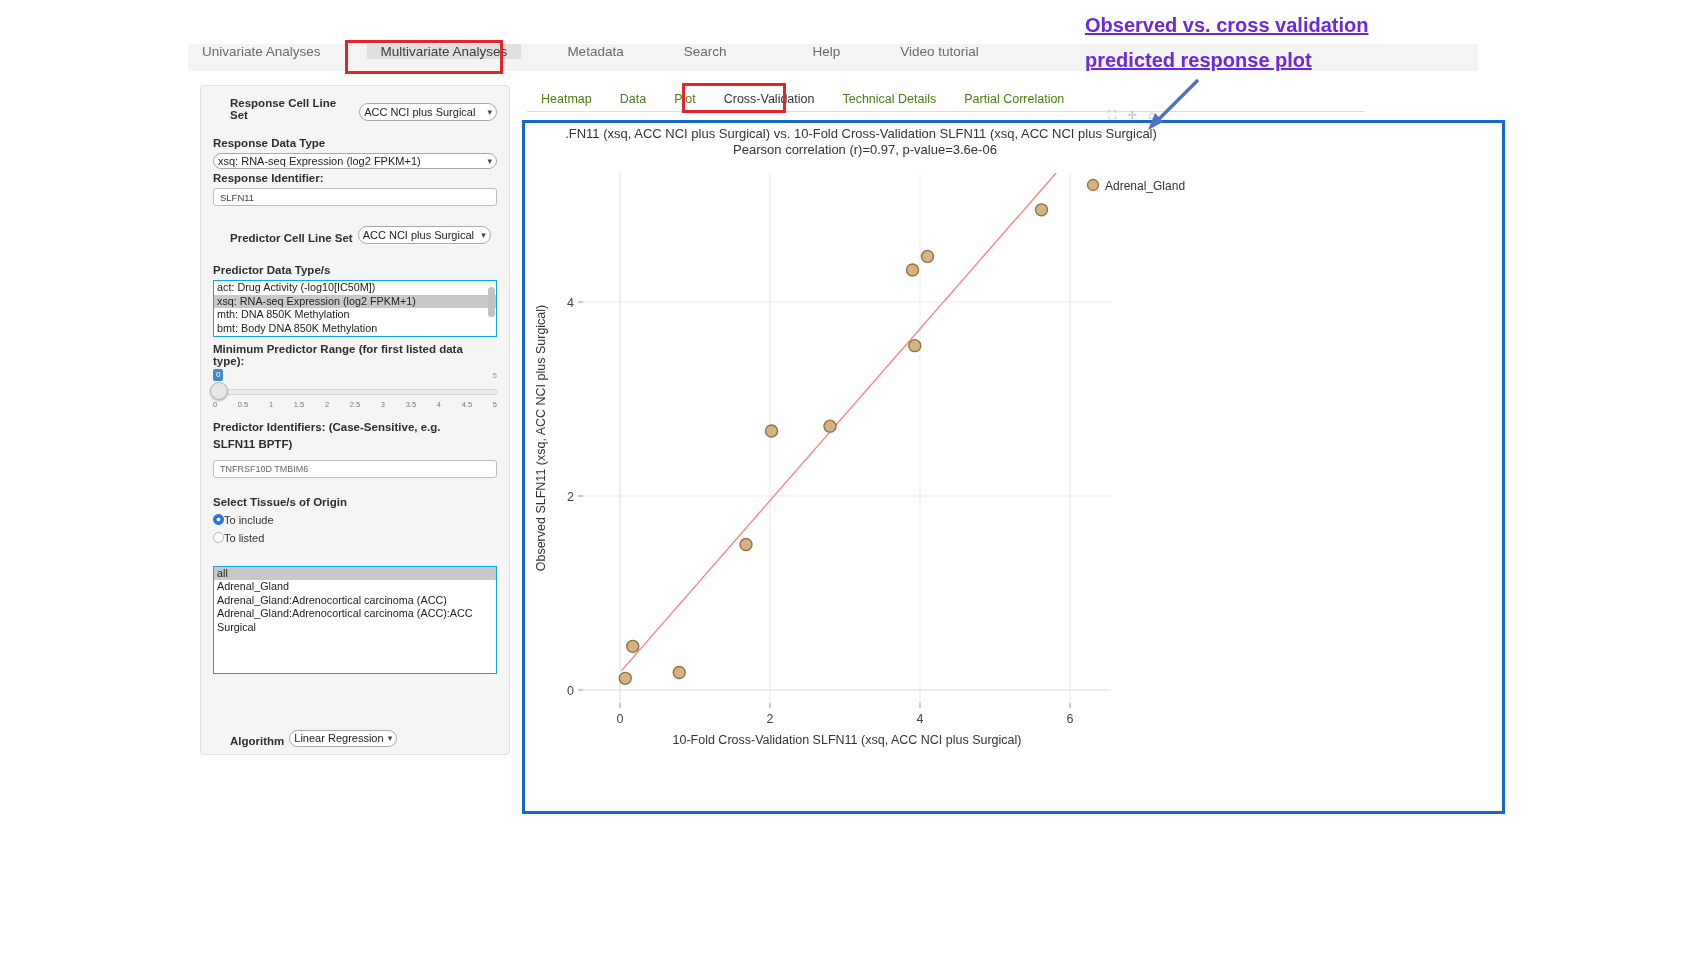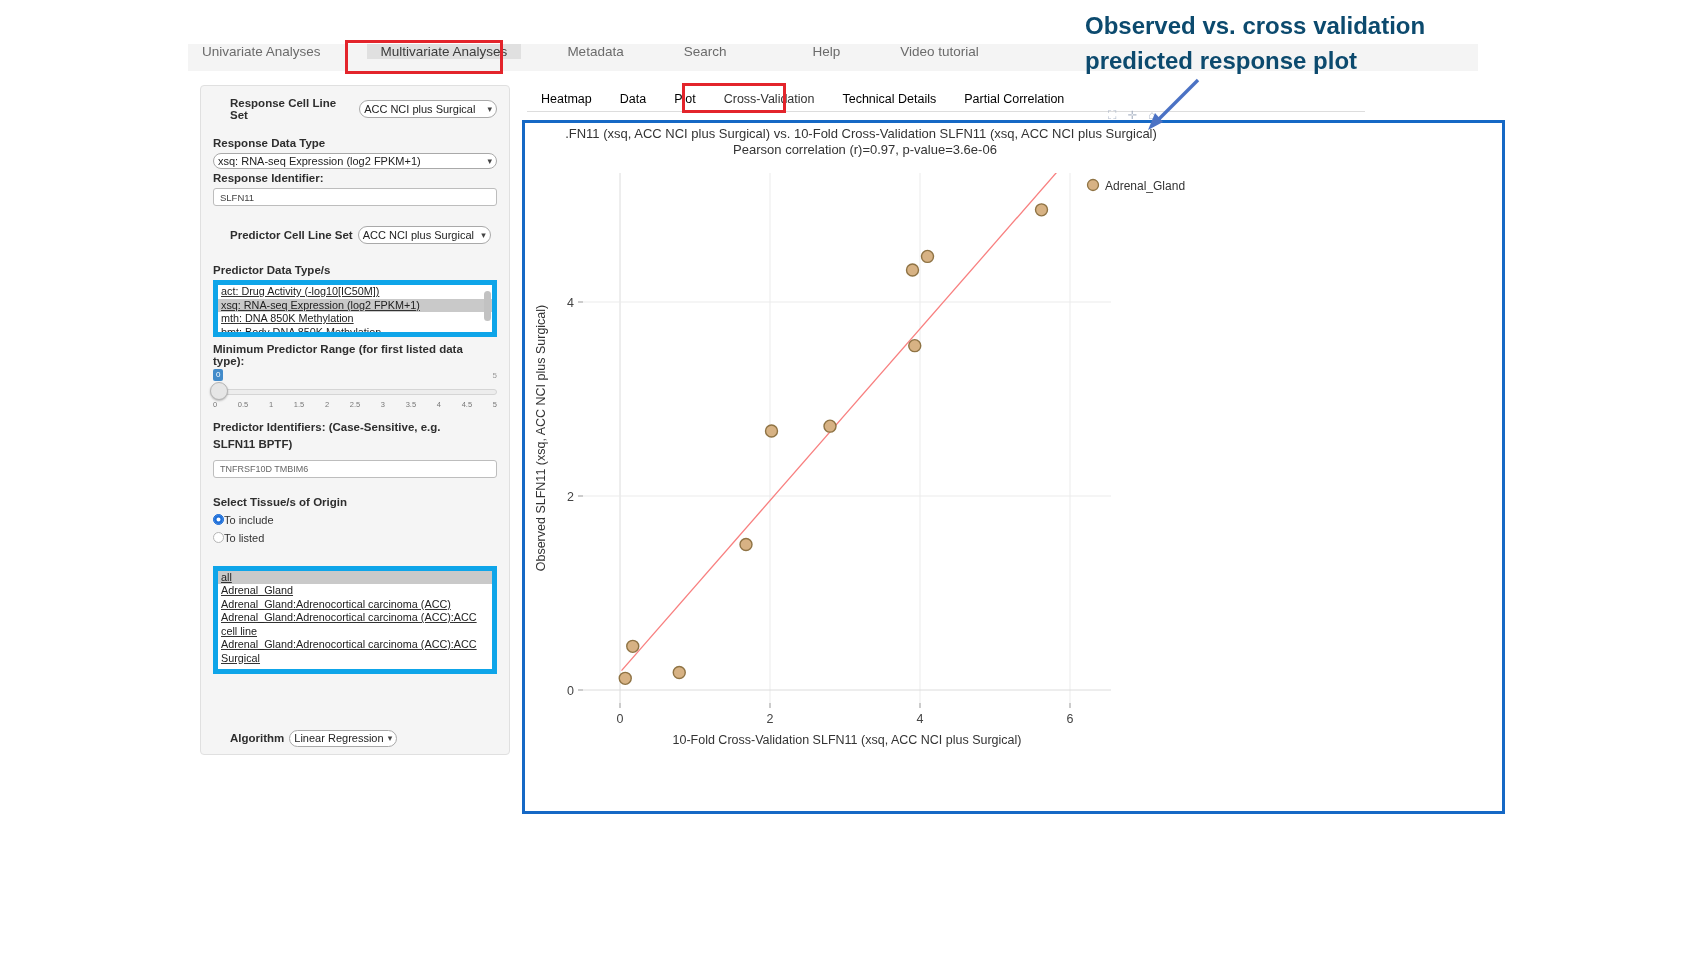--- a/index.html
+++ b/index.html
@@ -11,59 +11,59 @@
   .nav-item.active { background:#e0e0e0; color:#3c3c3c; }
   .nav-item.gap-before { margin-left:26px; }
 
   .redbox { position:absolute; border:3.5px solid #e3242b; z-index:9; pointer-events:none; }
   #redbox-nav { left:345px; top:40px; width:158px; height:34px; }
   #redbox-tab { left:682px; top:83px; width:104px; height:30px; }
 
   
   .sidebar { position:absolute; left:200px; top:85px; width:310px; height:670px; background:#f5f5f5; border:1px solid #e0e0e0; border-radius:4px; padding:11px 12px; font-size:11.5px; color:#333; }
   .lbl { font-weight:bold; color:#2e2e2e; }
-  .frow { display:flex; align-items:center; gap:5px;padding-left:17px; }
+  .frow { display:flex; align-items:flex-end; gap:5px;padding-left:17px; }
   .sel { background:#fff; border:1px solid #a9a9a9; border-radius:9px; height:18px; display:flex; align-items:center; font-size:11px; color:#222; padding:0 4px; position:relative; cursor:pointer; white-space:nowrap; overflow:hidden; }
   .sel .chev { margin-left:auto; font-size:9px; color:#444; padding-left:4px; }
   .inputbox { width:100%; height:18px; background:#fff; border:1px solid #bdbdbd; border-radius:3px; font-size:9.5px; color:#444; padding:0 6px; font-family:"Liberation Sans",sans-serif; }
-  .listbox { width:100%; background:#fff; border:5px solid #0ea5e9; position:relative; overflow:hidden;text-decoration:underline; }
+  .listbox { width:100%; background:#fff; border:1px solid #0ea5e9; position:relative; overflow:hidden; }
   .lb-row { font-size:10.8px; line-height:13.5px; padding:0 3px; color:#222; white-space:nowrap; cursor:default; }
   .lb-row.wrap { white-space:normal; }
   .lb-row.selected { background:#c9c9c9; }
   .lb-scroll { position:absolute; right:1px; top:6px; width:7px; height:30px; background:#c2c2c2; border-radius:4px; }
 
   
   .slider-wrap { position:relative; height:42px; margin-top:2px; }
   .sl-badge { position:absolute; left:0; top:0; background:#428bca; color:#fff; font-size:8px; line-height:10px; padding:1px 3px; border-radius:2px; }
   .sl-max { position:absolute; right:0; top:2px; font-size:8px; color:#999; }
   .sl-track { position:absolute; left:0; right:0; top:20px; height:6px; background:#ededed; border:1px solid #d5d5d5; border-radius:3px; }
   .sl-handle { position:absolute; left:-3px; top:13px; width:18px; height:18px; border-radius:50%; background:#e6e6e6; border:1px solid #b5b5b5; box-shadow:0 1px 2px rgba(0,0,0,.25); cursor:grab; }
   .sl-ticks { position:absolute; left:0; right:0; top:31px; display:flex; justify-content:space-between; font-size:7.5px; color:#777; }
 
   
   .radio-row { display:flex; align-items:center; gap:0; margin-top:6px; font-size:11px; cursor:pointer; }
   .rdot { width:11px; height:11px; border-radius:50%; border:1px solid #b5b5b5; background:#fff; }
   .rdot.sel { background:#1e6fd9; border-color:#1e6fd9; box-shadow:inset 0 0 0 2.5px #1e6fd9, inset 0 0 0 5px #fff; }
 
   
   .tabs { position:absolute; left:527px; top:86px; width:838px; height:26px; display:flex; border-bottom:1px solid #ddd; }
-  .tab { padding:0 14px; font-size:12.5px; color:#000000; display:flex; align-items:center; cursor:pointer; white-space:nowrap; }
+  .tab { padding:0 14px; font-size:12.5px; color:#4d7c0f; display:flex; align-items:center; cursor:pointer; white-space:nowrap; }
   .tab.active { color:#333; }
 
   
   .plot-panel { position:absolute; left:522px; top:120px; width:983px; height:694px; border:3.5px solid #1568c5; background:#fff; overflow:hidden; z-index:2; }
   .plot-title { position:absolute; left:-14px; top:3px; width:700px; text-align:center; white-space:nowrap; font-size:13px; color:#333; }
   .plot-subtitle { position:absolute; left:0; top:19px; width:680px; text-align:center; white-space:nowrap; font-size:13px; color:#333; }
   #chart-svg { position:absolute; left:0; top:36px; }
 
   
   .modebar { position:absolute; left:1108px; top:108px; font-size:12px; color:#9aa6ba; opacity:.75; letter-spacing:4px; z-index:1; }
 
   
-  .annotation { position:absolute; left:1085px; top:8px; font-size:24px; font-weight:bold; color:#0c4a6e; line-height:35px; z-index:8; }
+  .annotation { position:absolute; left:1085px; top:8px; font-size:20px; font-weight:bold; color:#6d28d9; line-height:35px; z-index:8;text-decoration:underline; }
   #arrow-svg { position:absolute; left:1128px; top:76px; z-index:8; }
 </style>
 </head>
 <body>
 
 <nav class="navbar">
   <div class="nav-item">Univariate Analyses</div>
   <div class="nav-item active">Multivariate Analyses</div>
   <div class="nav-item">Metadata</div>
   <div class="nav-item">Search</div>
@@ -141,21 +141,20 @@
   </div>
   <div class="radio-row">
     <span class="rdot"></span>
     <span>To listed</span>
   </div>
 
   <div class="listbox" style="margin-top:22px; height:108px;">
     <div class="lb-row selected">all</div>
     <div class="lb-row">Adrenal_Gland</div>
     <div class="lb-row">Adrenal_Gland:Adrenocortical carcinoma (ACC)</div>
-    <div class="lb-row wrap">Adrenal_Gland:Adrenocortical carcinoma (ACC):ACC cell line</div>
     <div class="lb-row wrap">Adrenal_Gland:Adrenocortical carcinoma (ACC):ACC Surgical</div>
   </div>
 
   <div class="frow" style="margin-top:56px;">
     <span class="lbl">Algorithm</span>
     <div class="sel" style="width:108px; height:17px;">
       <span>Linear Regression</span>
       <span class="chev">▾</span>
     </div>
   </div>

